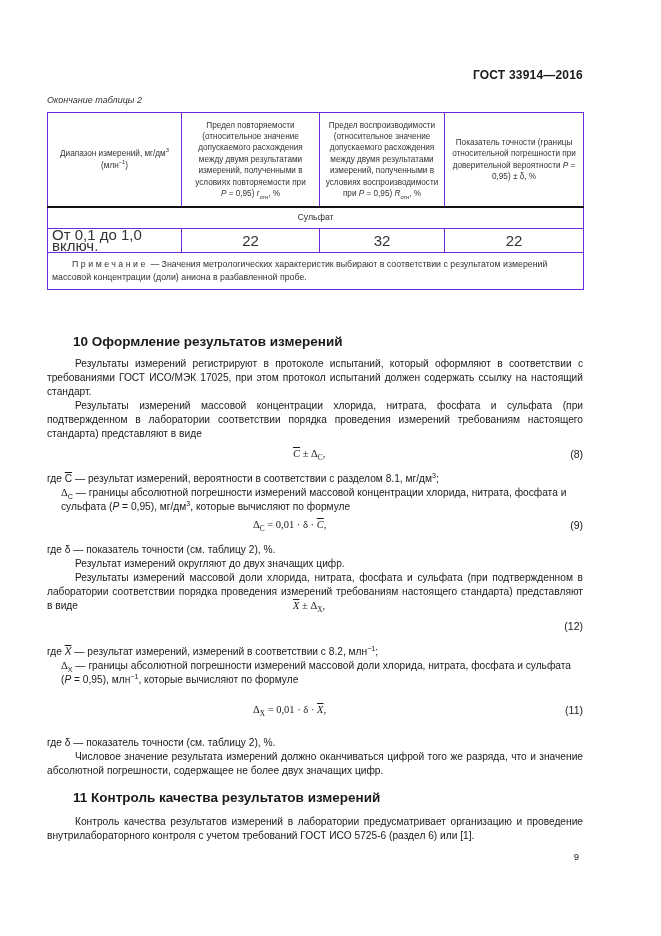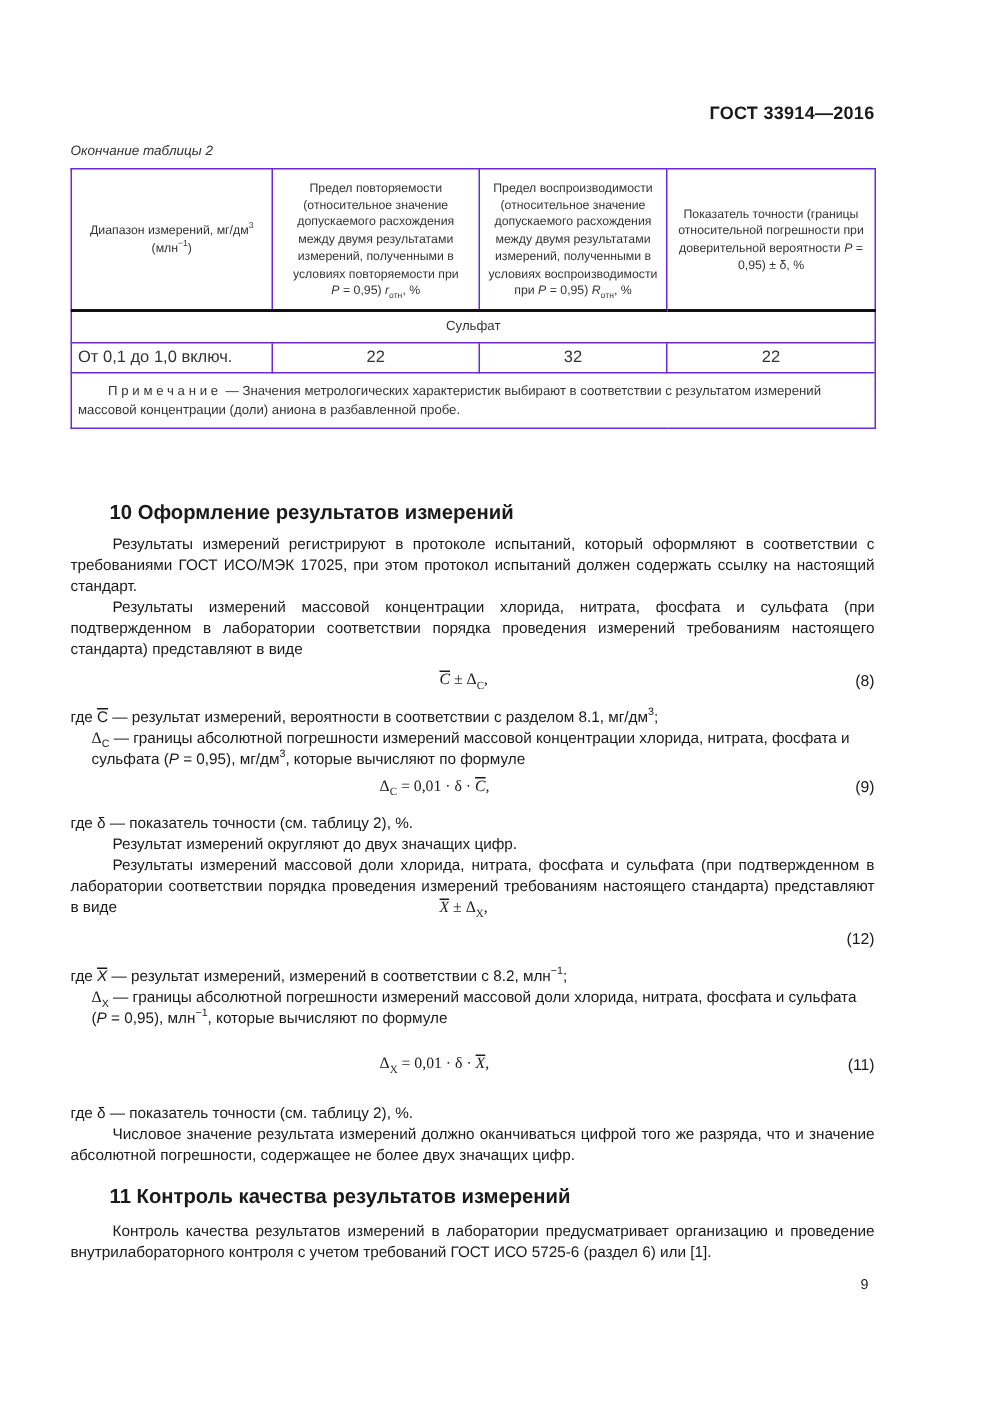--- a/index.html
+++ b/index.html
@@ -9,21 +9,21 @@
   .std { right: 78px; top: 68px; font-weight: bold; font-size: 12px; letter-spacing: 0.2px; }
   .caption { left: 47px; top: 95px; font-style: italic; font-size: 9px; color: #333; }
   table.t2 { position: absolute; left: 47px; top: 112px; width: 537px; border-collapse: collapse;
              font-size: 8.2px; color: #333; }
   table.t2 td { border: 1px solid #6d28d9; padding: 0 3px; text-align: center; line-height: 11.4px; }
   table.t2 tr.hdr td { height: 93px; border-bottom: 2px solid #111; }
   table.t2 td.c1 { width: 127px; }
   table.t2 td.c2 { width: 131px; }
   table.t2 td.c3 { width: 118px; }
   table.t2 tr.grp td { height: 20px; font-size: 8.8px; }
-  table.t2 tr.row td { height: 19px; font-size: 11px; }
+  table.t2 tr.row td { height: 19px; font-size: 15px; }
   table.t2 tr.row td.first { text-align: left; padding-left: 4px; }
   table.t2 tr.note td { text-align: left; height: 32px; font-size: 8.8px; line-height: 13px; padding: 2px 4px; }
   .spaced { letter-spacing: 2.5px; }
   sub, sup { font-size: 70%; line-height: 0; }
   .h2 { left: 73px; font-weight: bold; font-size: 13.5px; }
   .p { left: 47px; width: 536px; font-size: 10.2px; line-height: 14px; text-align: justify; }
   .p .ind { display: inline-block; width: 28px; }
   .formula { font-size: 10.5px; font-family: "Liberation Serif", serif; }
   .fnum { right: 78px; font-size: 10.5px; }
   .ov { text-decoration: overline; }

